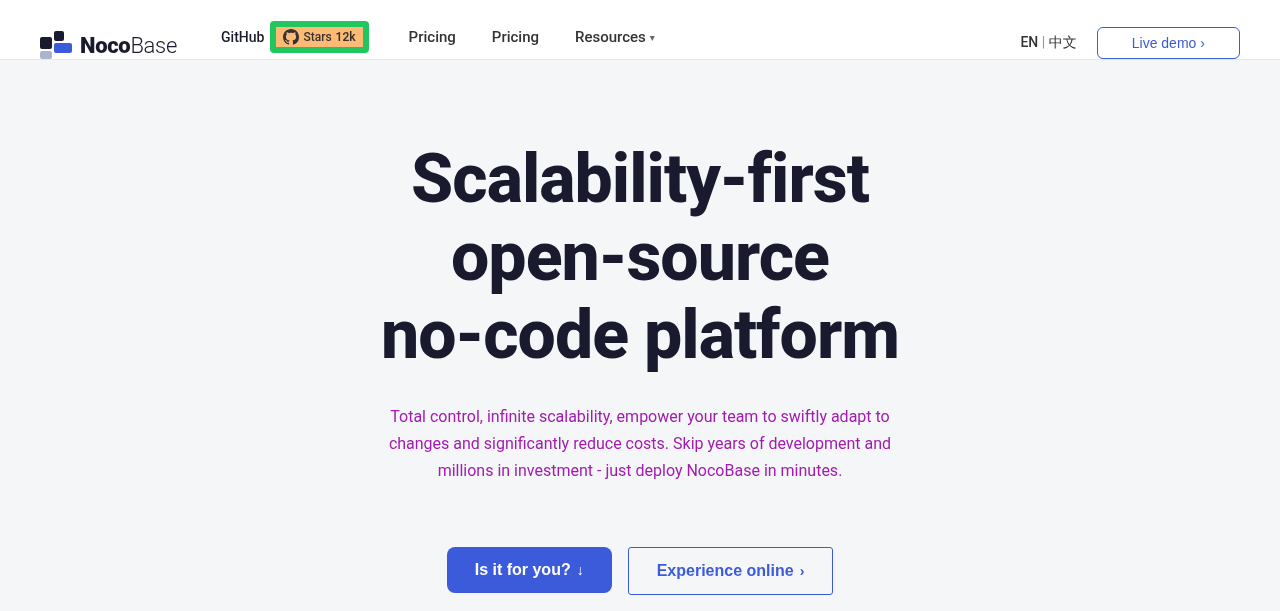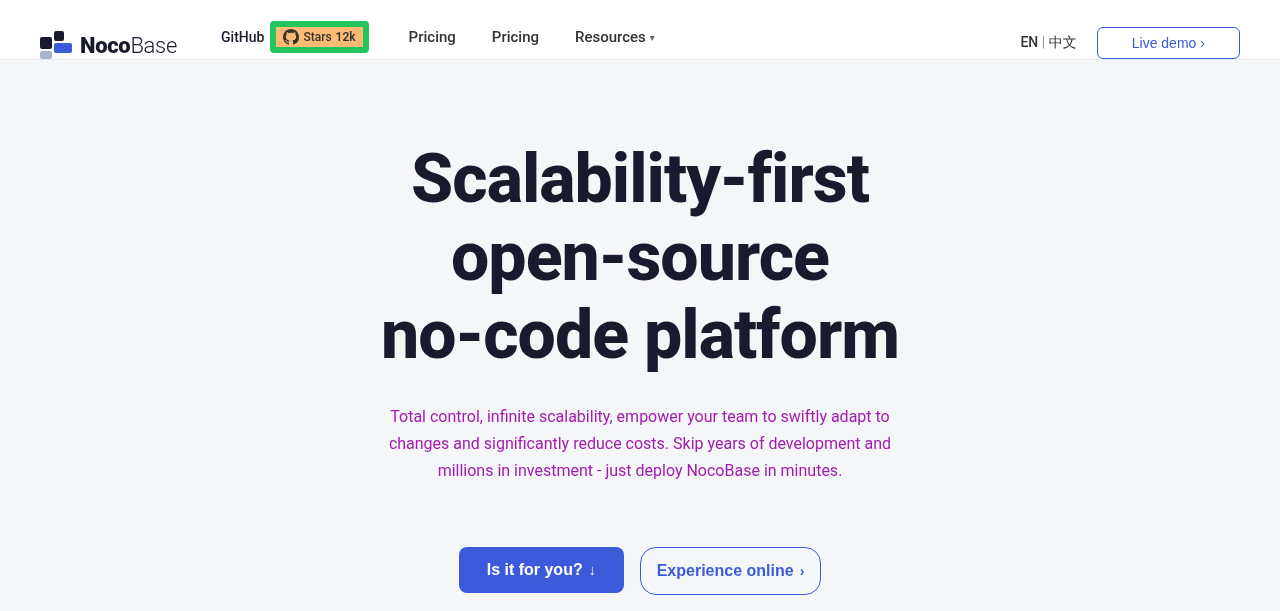--- a/index.html
+++ b/index.html
@@ -201,22 +201,22 @@
       display: flex;
       align-items: center;
       gap: 6px;
       white-space: nowrap;
     }
 
     .btn-secondary {
       background-color: transparent;
       color: #3b5bdb;
       border: 1.5px solid #3b5bdb;
-      padding: 14px 16px;
-      border-radius: 16px;
+      padding: 14px 28px;
+      border-radius: 3px;
       font-size: 16px;
       font-weight: 600;
       cursor: pointer;
       display: flex;
       align-items: center;
       gap: 6px;
       white-space: nowrap;
     }
 
     .arrow-down {

